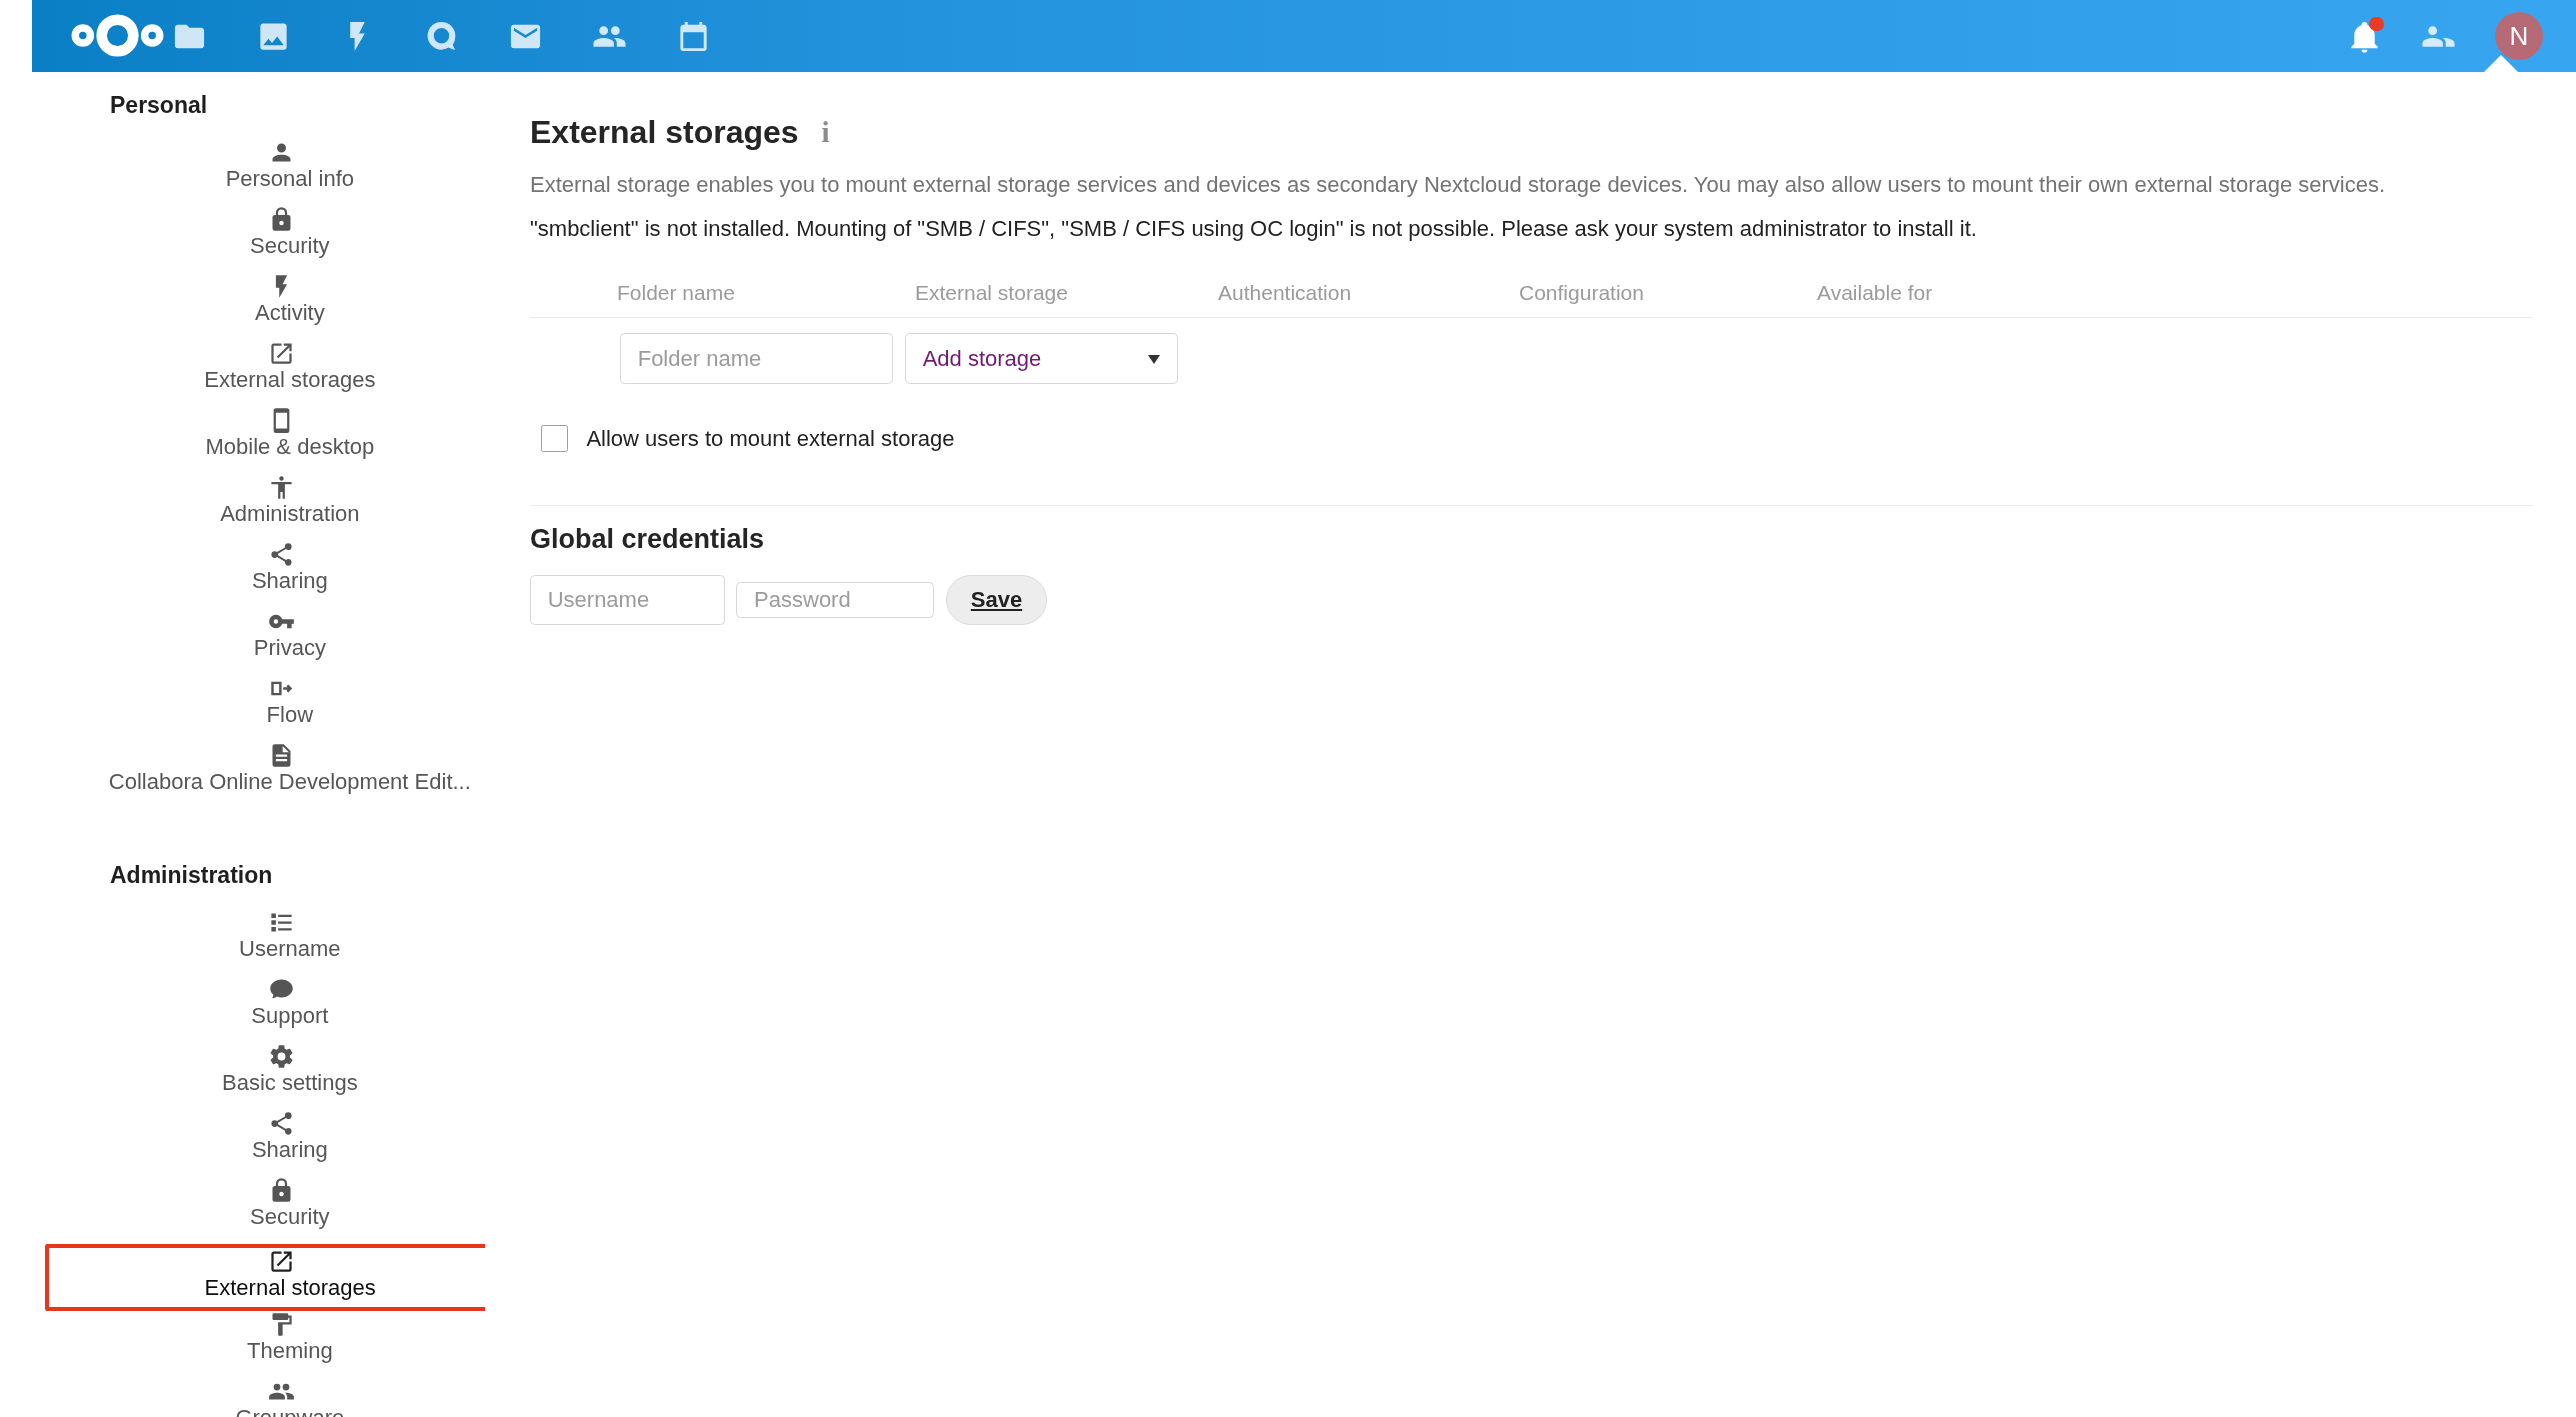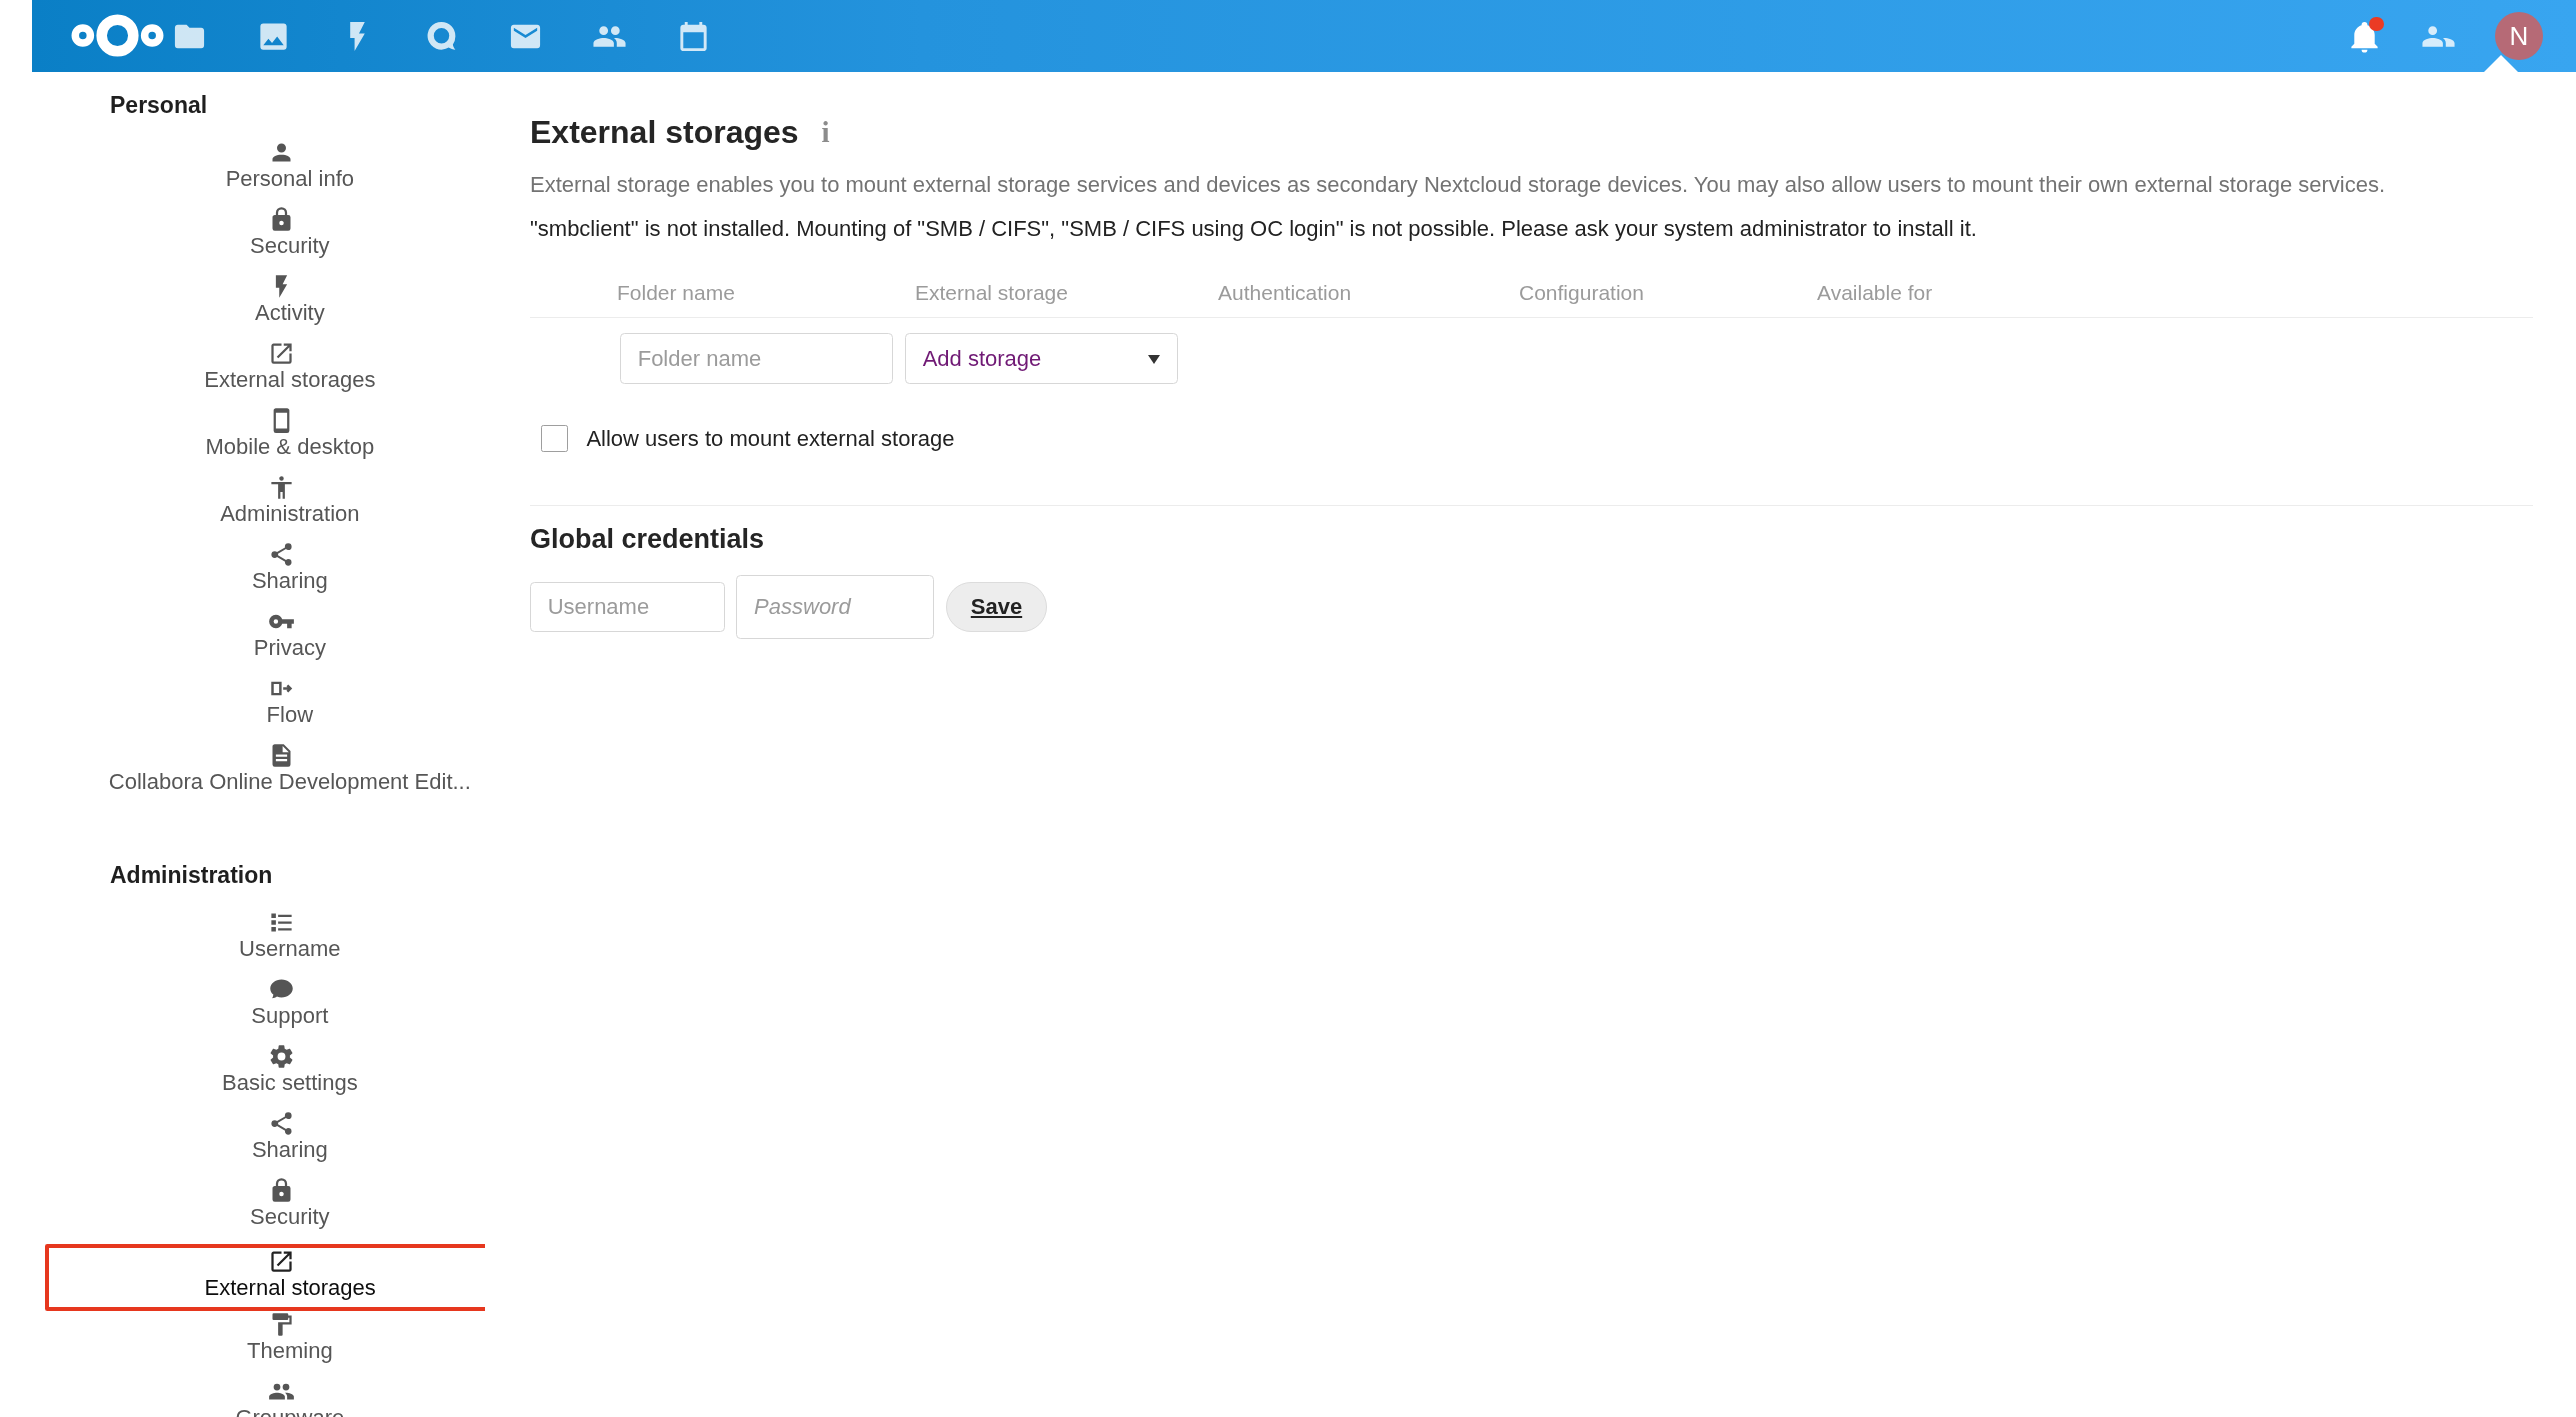--- a/index.html
+++ b/index.html
@@ -62,21 +62,21 @@
     background:#fff; cursor:pointer; position:relative; }
   .select-arrow { position:absolute; right:16.7px; top:21px; width:0; height:0;
     border-left:6.8px solid transparent; border-right:6.8px solid transparent; border-top:9px solid #333; }
   .checkbox-row { margin-top:41px; margin-left:11.4px; display:flex; align-items:center; gap:18px;text-align:center; }
   .checkbox { width:27px; height:27px; border:1.5px solid #9e9e9e; border-radius:2.3px; background:#fff; cursor:pointer; }
   .checkbox-label { font-size:22px; color:#222; }
   h2.gc-title { margin-top:18px; font-size:27px; color:#252525; }
   p.gc-desc { margin-top:10.6px; font-size:22px; color:#737373; }
   .cred-row { margin-top:19.7px; display:flex; align-items:center; gap:11.4px; }
   .user-input { width:195px; height:50px; }
-  .pass-input { width:198px; height:64px;font-style:italic; }
+  .pass-input { width:198px; height:36px; }
   .save-btn { height:50px; padding:0 24px; border-radius:25px; background:#ededed;
     border:0.8px solid #dcdcdc; font-size:22px; font-weight:bold; color:#222;
     font-family:"Liberation Sans",sans-serif; cursor:pointer;text-decoration:underline; }
 </style>
 </head>
 <body>
 
 <div class="stage">
 
   <div class="topbar">

